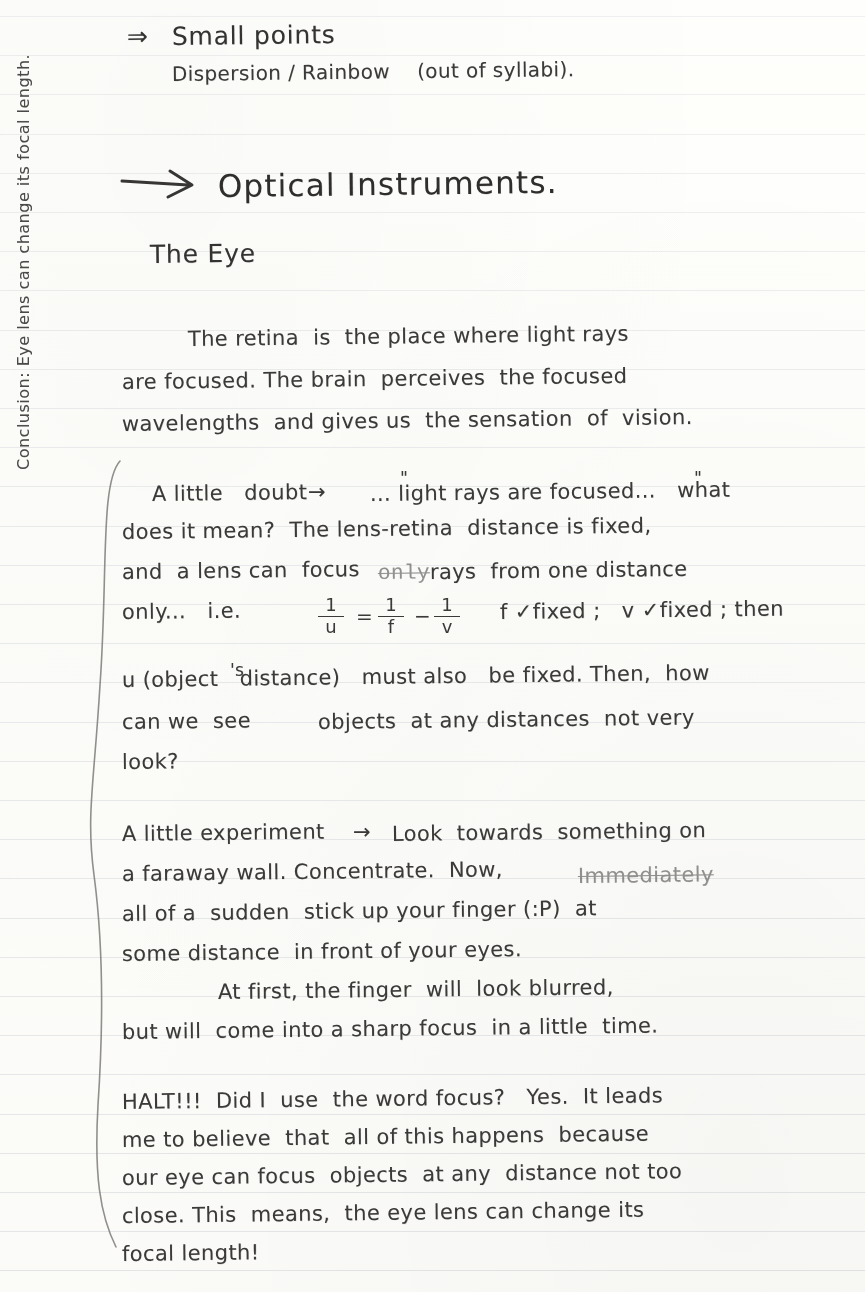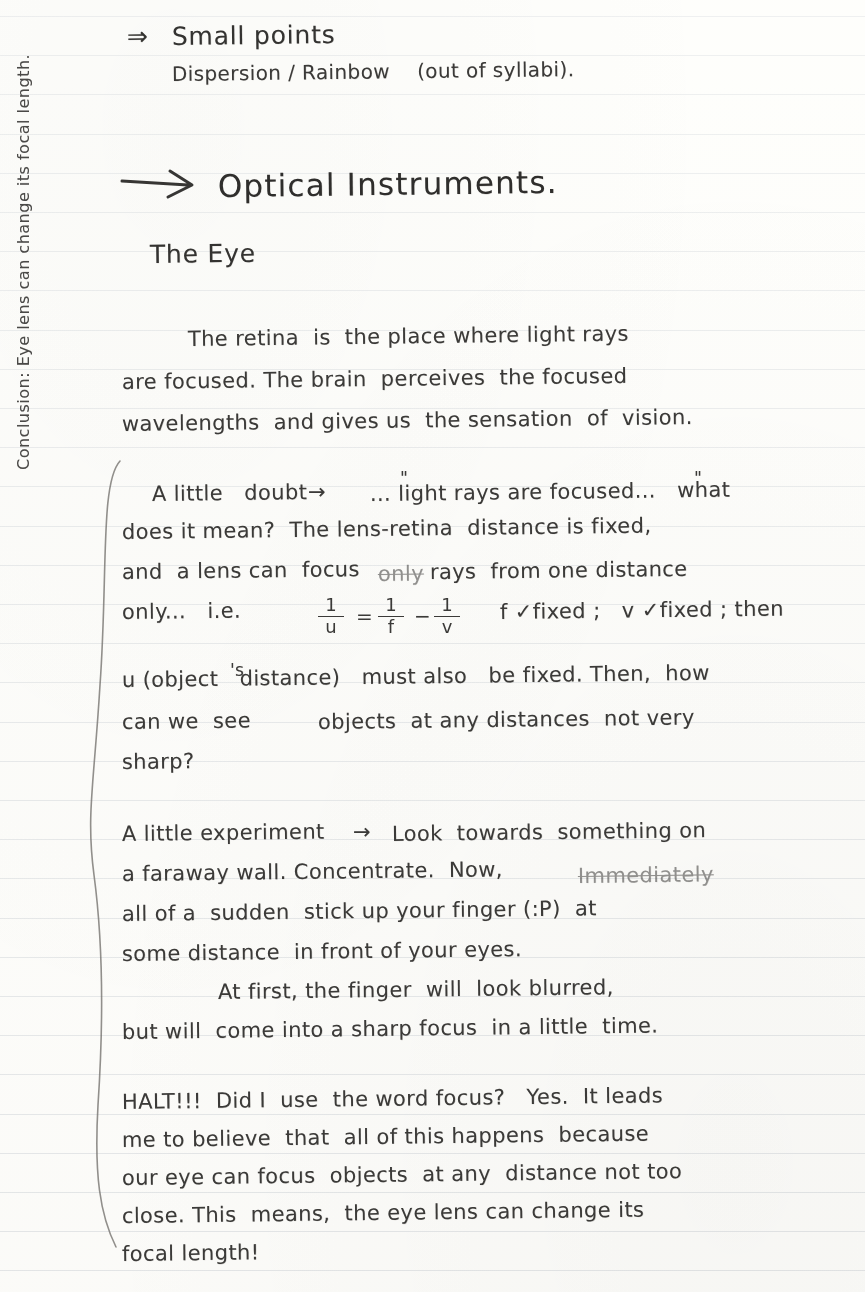--- a/index.html
+++ b/index.html
@@ -181,21 +181,21 @@
 
   <div class="hw sz-body slant" style="left:152px; top:482px;">A little   doubt</div>
   <div class="hw sz-body" style="left:308px; top:480px;">→</div>
   <div class="hw sz-tiny" style="left:400px; top:468px;">"</div>
   <div class="hw sz-tiny" style="left:694px; top:468px;">"</div>
   <div class="hw sz-body slant" style="left:370px; top:482px;">... light rays are focused...   what</div>
 
   <div class="hw sz-body slant" style="left:122px; top:520px;">does it mean?  The lens-retina  distance is fixed,</div>
 
   <div class="hw sz-body slant" style="left:122px; top:560px;">and  a lens can  focus</div>
-  <div class="hw sz-body slant strike smudge" style="left:378px; top:562px;">only</div>
+  <div class="hw sz-body slant strike smudge" style="left:378px; top:562px;font-family:Liberation Mono, monospace;">only</div>
   <div class="hw sz-body slant" style="left:430px; top:560px;">rays  from one distance</div>
 
   <div class="hw sz-body slant" style="left:122px; top:600px;">only...   i.e.</div>
 
   <div class="frac" style="left:318px; top:596px;">
     <span class="num">1</span>
     <span class="bar"></span>
     <span class="den">u</span>
   </div>
   <div class="eqsign" style="left:356px; top:604px;">=</div>
@@ -210,21 +210,21 @@
     <span class="bar"></span>
     <span class="den">v</span>
   </div>
 
   <div class="hw sz-body slant" style="left:500px; top:600px;">f ✓fixed ;   v ✓fixed ; then</div>
 
   <div class="hw sz-body slant" style="left:122px; top:668px;">u (object   distance)   must also   be fixed. Then,  how</div>
   <div class="hw sz-tiny" style="left:230px; top:660px;">'s</div>
   <div class="hw sz-body slant" style="left:122px; top:710px;">can we  see</div>
   <div class="hw sz-body slant" style="left:318px; top:710px;">objects  at any distances  not very</div>
-  <div class="hw sz-body slant" style="left:122px; top:750px;">sharp?</div>
+  <div class="hw sz-body slant" style="left:122px; top:750px;">look?</div>
 
   <div class="hw sz-body slant" style="left:122px; top:822px;">A little experiment</div>
   <div class="hw sz-body" style="left:353px; top:820px;">→</div>
   <div class="hw sz-body slant" style="left:392px; top:822px;">Look  towards  something on</div>
 
   <div class="hw sz-body slant" style="left:122px; top:862px;">a faraway wall. Concentrate.  Now,</div>
   <div class="hw sz-body slant strike smudge" style="left:578px; top:864px;">Immediately</div>
 
   <div class="hw sz-body slant" style="left:122px; top:902px;">all of a  sudden  stick up your finger (:P)  at</div>
   <div class="hw sz-body slant" style="left:122px; top:942px;">some distance  in front of your eyes.</div>

